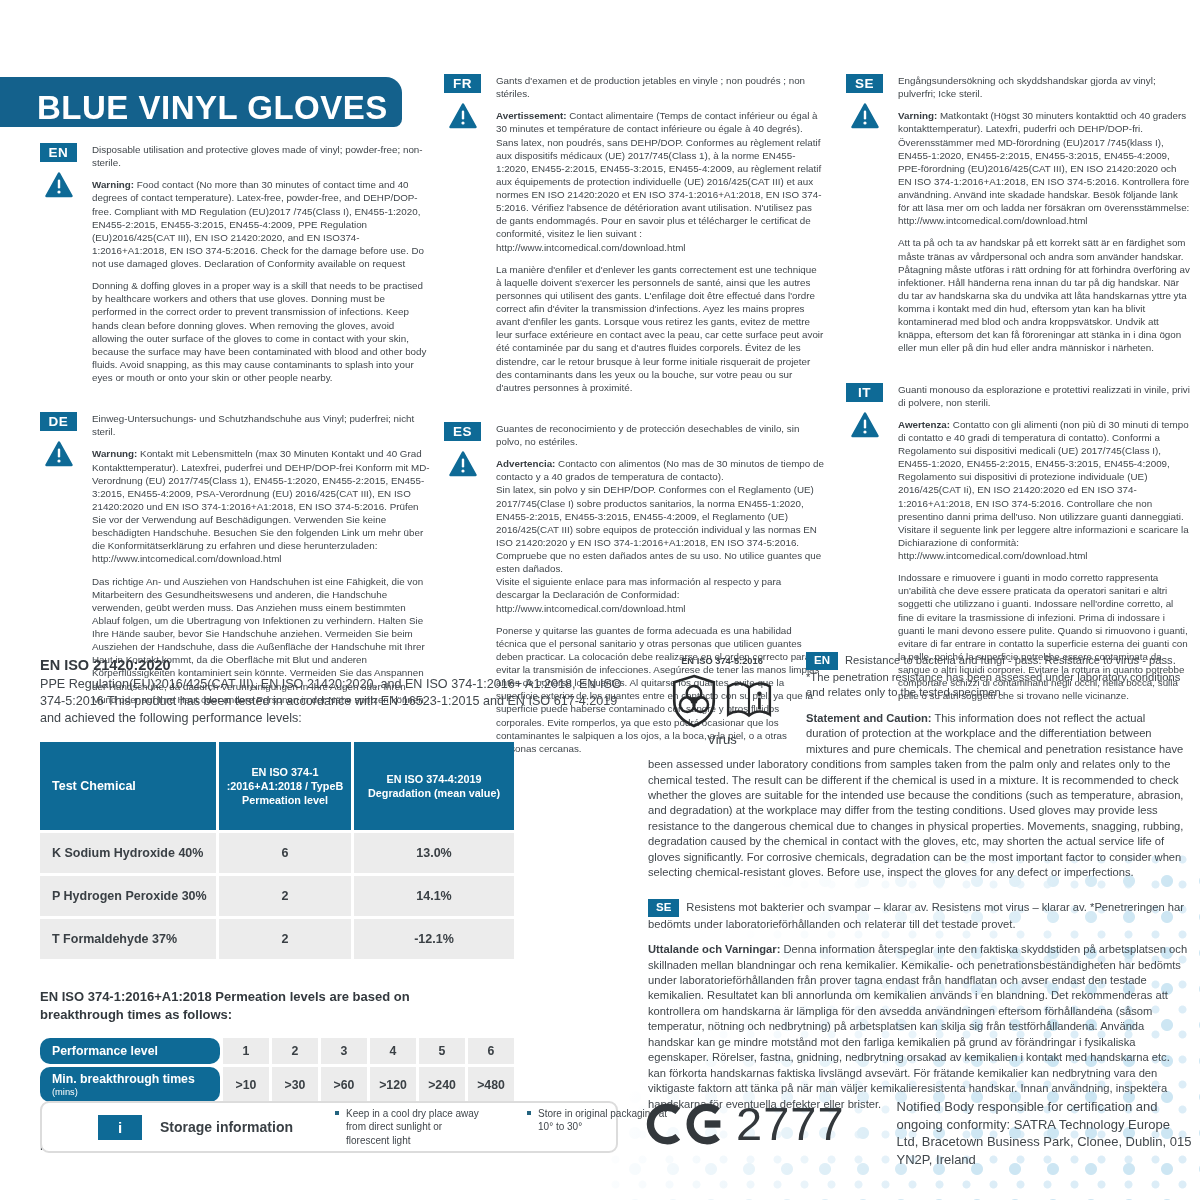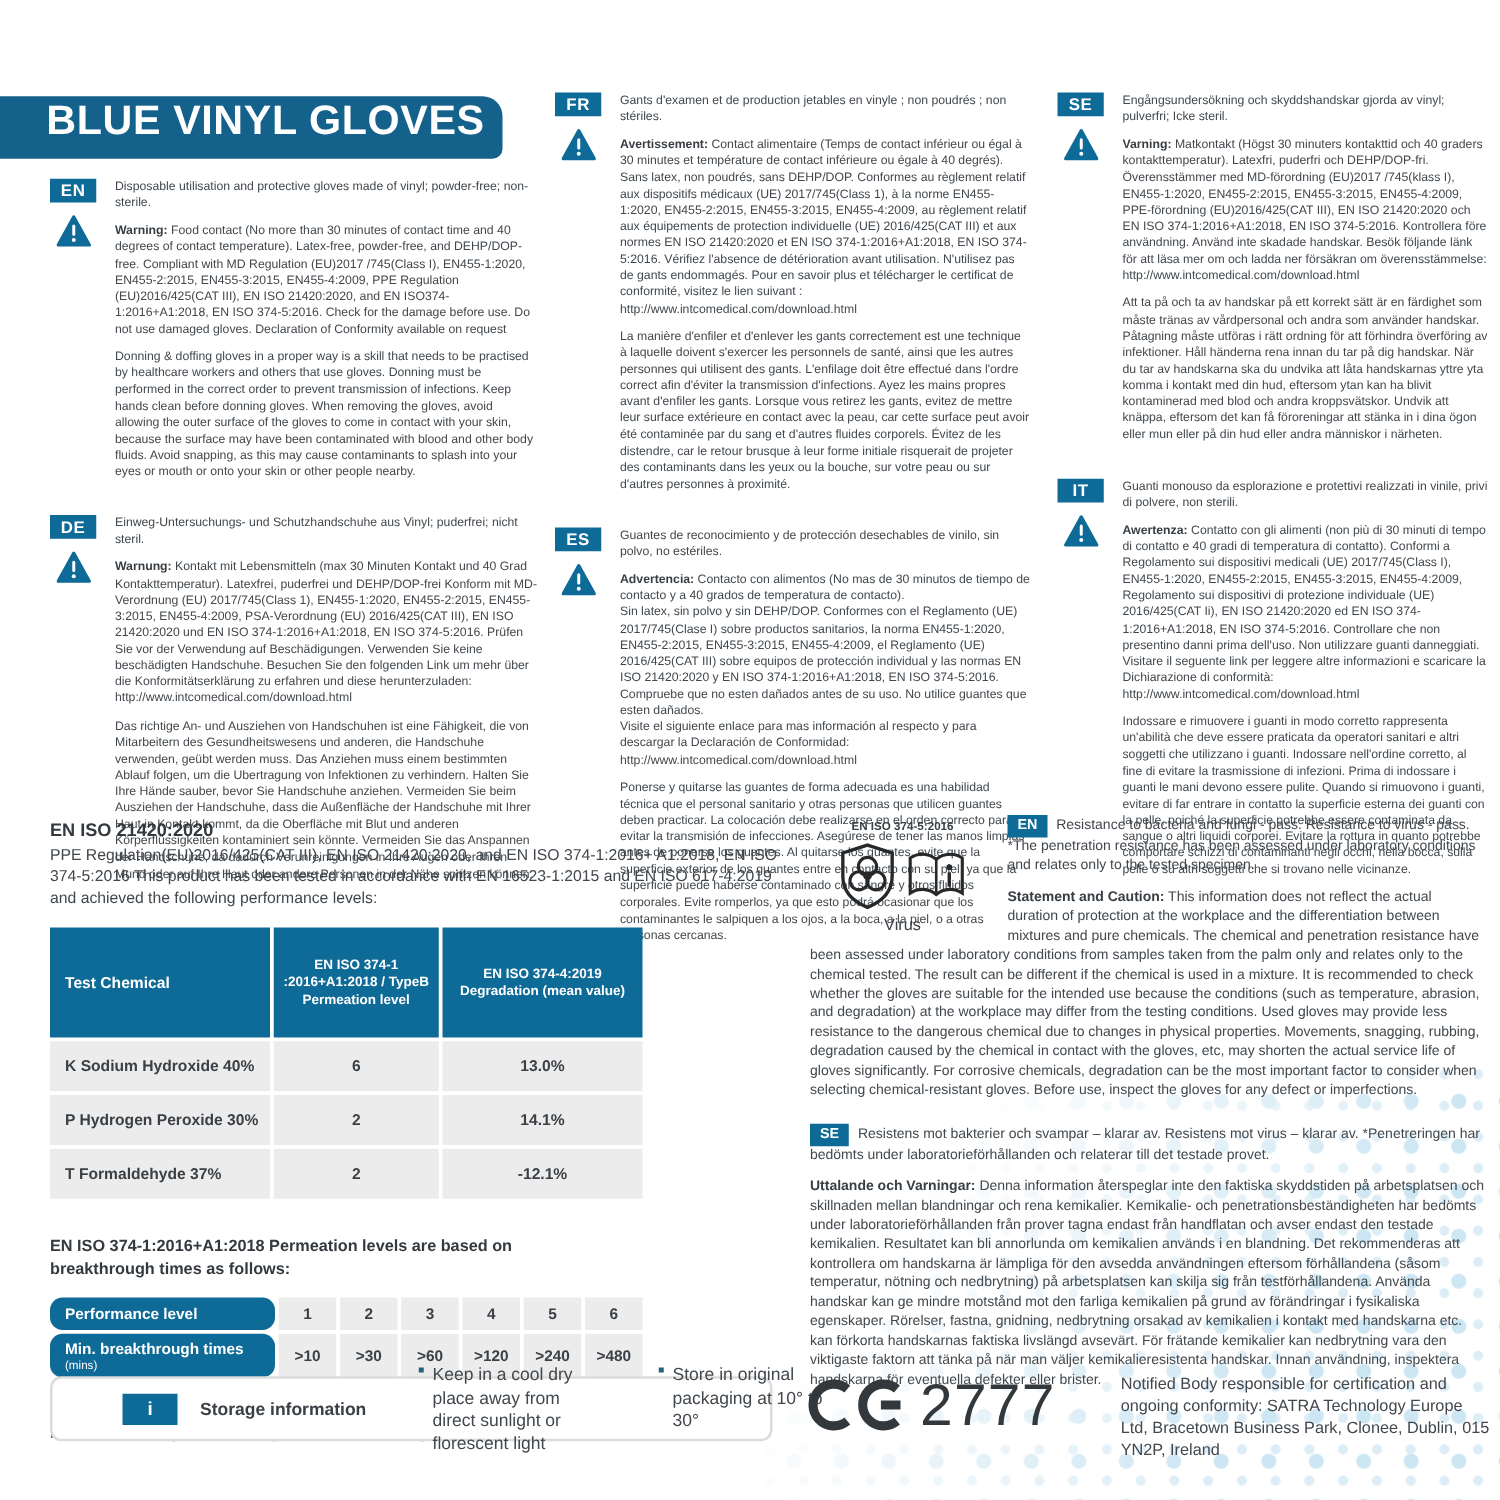--- a/index.html
+++ b/index.html
@@ -22,21 +22,21 @@
   }
   .dots::after {
     content:""; position:absolute; inset:0;
     background:linear-gradient(305deg, rgba(255,255,255,0) 30%, #ffffff 78%);
   }
 
   
   .banner {
     position:absolute; left:0; top:77px; width:402px; height:50px; z-index:1;
     background:#14618c; border-radius:0 16px 8px 0;
-    display:flex; align-items:flex-start; padding-left:37px;
+    display:flex; align-items:flex-end; padding-left:37px;
     color:#fff; font-weight:bold; font-size:33px; letter-spacing:0.5px; white-space:nowrap;
   }
 
   
   .lang-col { position:absolute; z-index:1; }
   .col1 { left:40px;  top:143px; width:392px; }
   .col2 { left:444px; top:74px;  width:380px; }
   .col3 { left:846px; top:74px;  width:344px; }
 
   .lang-section { display:flex; gap:15px; margin-bottom:19px; }
@@ -103,21 +103,21 @@
     position:absolute; left:40px; top:1101px; width:578px; height:52px; z-index:1;
     border:2px solid #dcdcdc; border-radius:9px; background:#fff;
     display:flex; align-items:center; padding:0 16px 0 56px;
   }
   .i-badge {
     width:44px; height:25px; background:#0e6a96; color:#fff; font-weight:bold;
     font-size:15px; display:flex; align-items:center; justify-content:center; flex:none;
   }
   .storage-label { font-size:14px; font-weight:bold; color:#3a4045; margin-left:18px; white-space:nowrap; }
   .storage-bullets { display:flex; gap:42px; margin-left:42px; }
-  .bullet-item { display:flex; gap:7px; font-size:14px; line-height:1.32; width:150px; }
+  .bullet-item { display:flex; gap:7px; font-size:10px; line-height:1.32; width:150px; }
   .bullet-sq { width:4px; height:4px; background:#23637f; margin-top:4px; flex:none; }
 
   .ce-block { position:absolute; left:646px; top:1096px; width:548px; z-index:1; display:flex; align-items:flex-start;gap:30px; }
   .ce-logo { display:flex; align-items:center; margin-top:4px; }
   .ce-number { font-size:47px; color:#33383c; letter-spacing:1px; margin-left:6px; line-height:1; }
   .nb-text { font-size:13px; line-height:1.36; margin-left:22px; width:428px; color:#41474c; margin-top:2px; }
 
   svg { display:block; }
 </style>
 </head>

